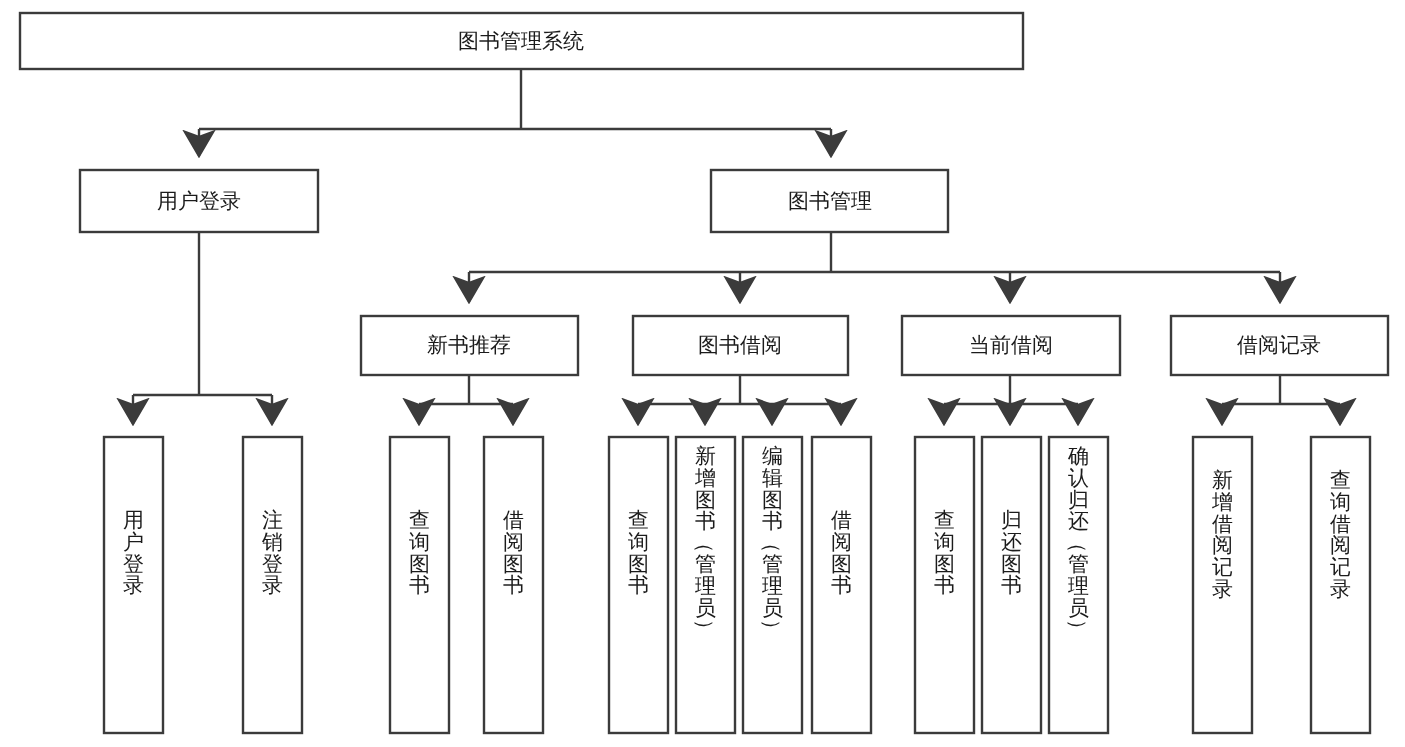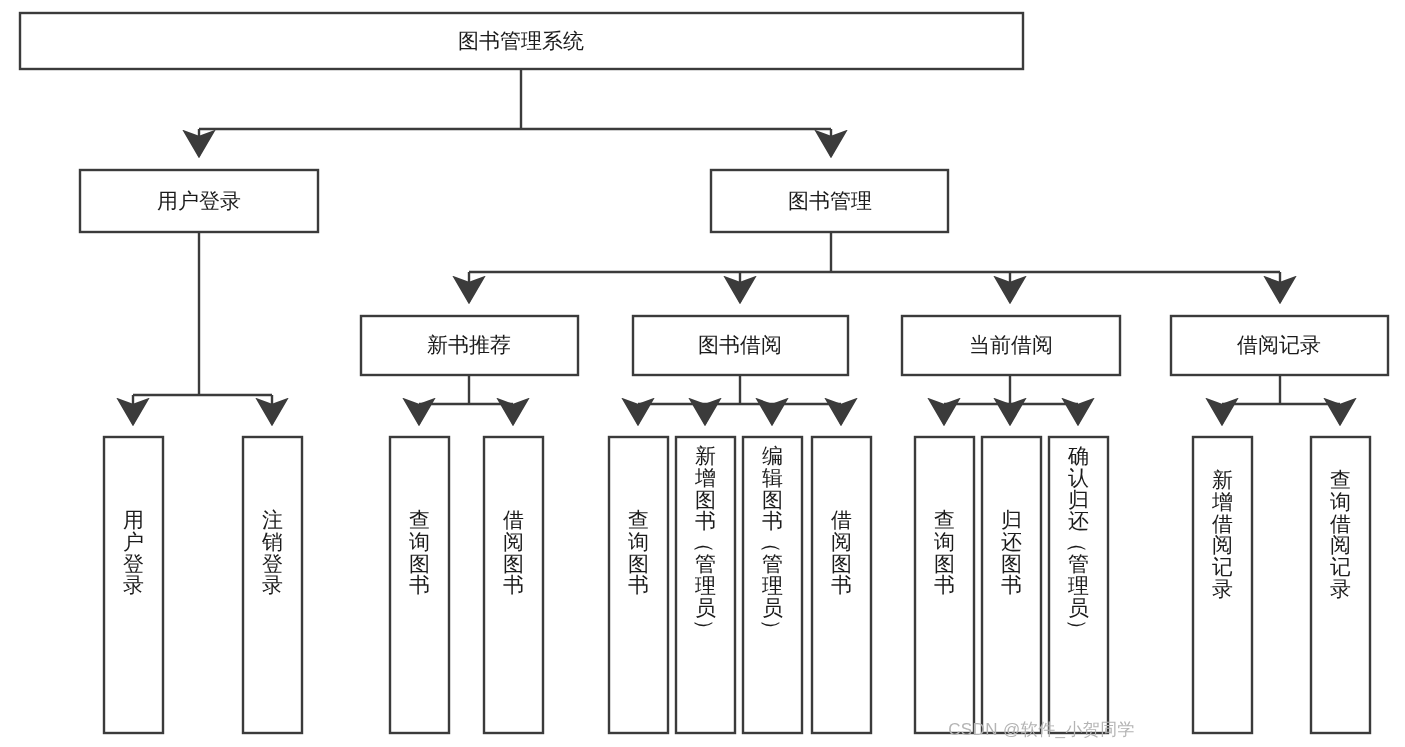--- a/index.html
+++ b/index.html
@@ -280,15 +280,14 @@
     </div>
   <div class="vtext-wrap" style="left:1311px; top:437px; width:59px; height:296px; padding-top:32px;">
       <span>查</span>
       <span>询</span>
       <span>借</span>
       <span>阅</span>
       <span>记</span>
       <span>录</span>
     </div>
 
-  <div class="watermark-text">CSDN @软件_小贺同学</div>
 
 </div>
 
 </body></html>

